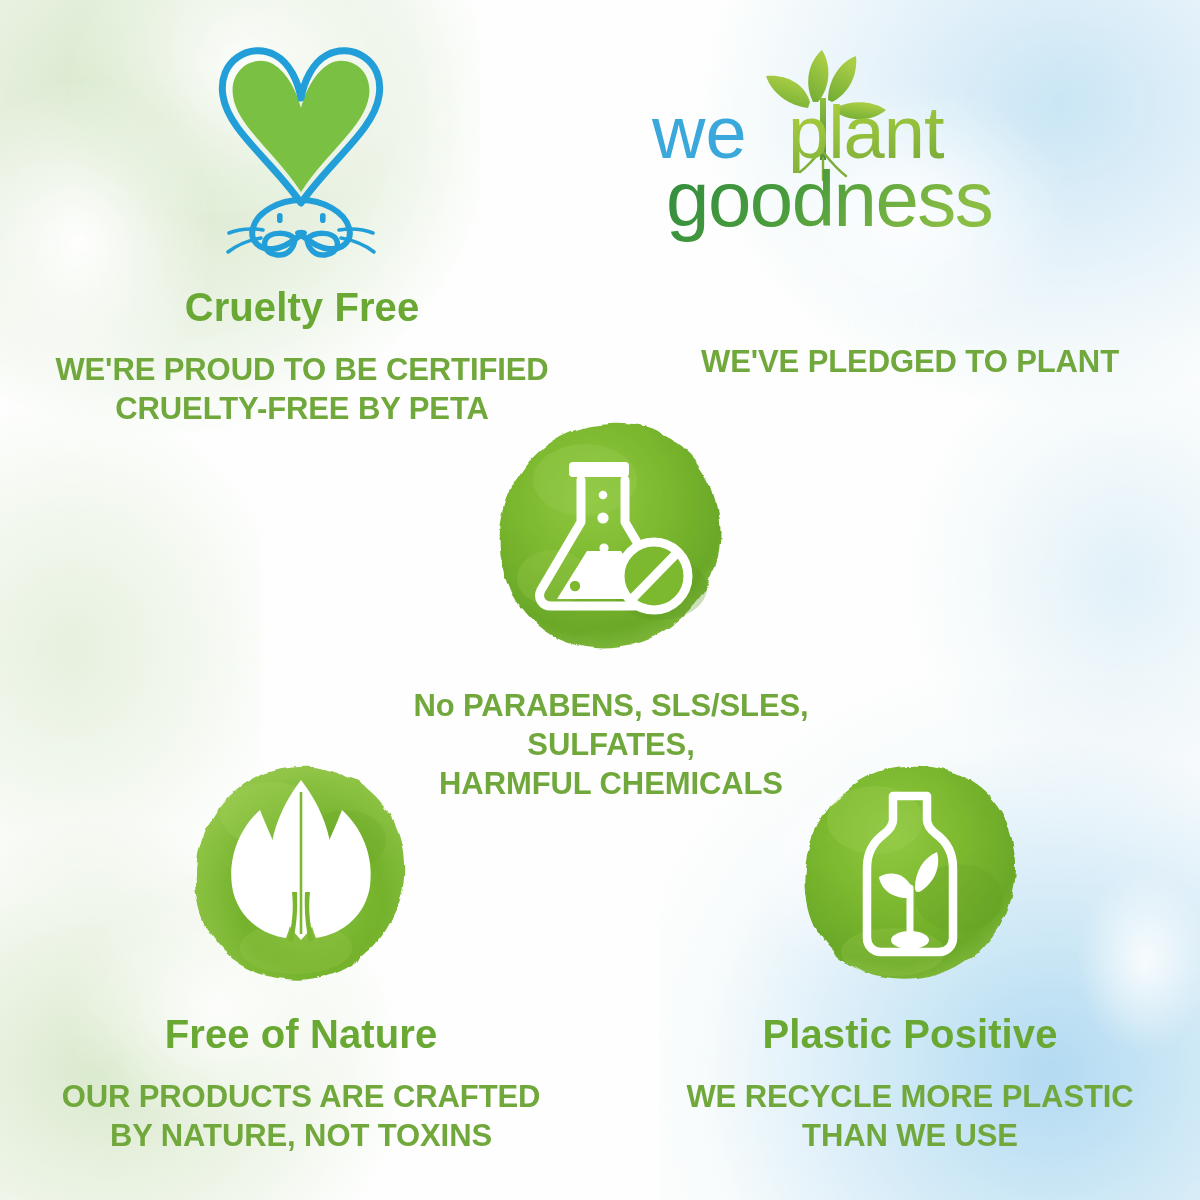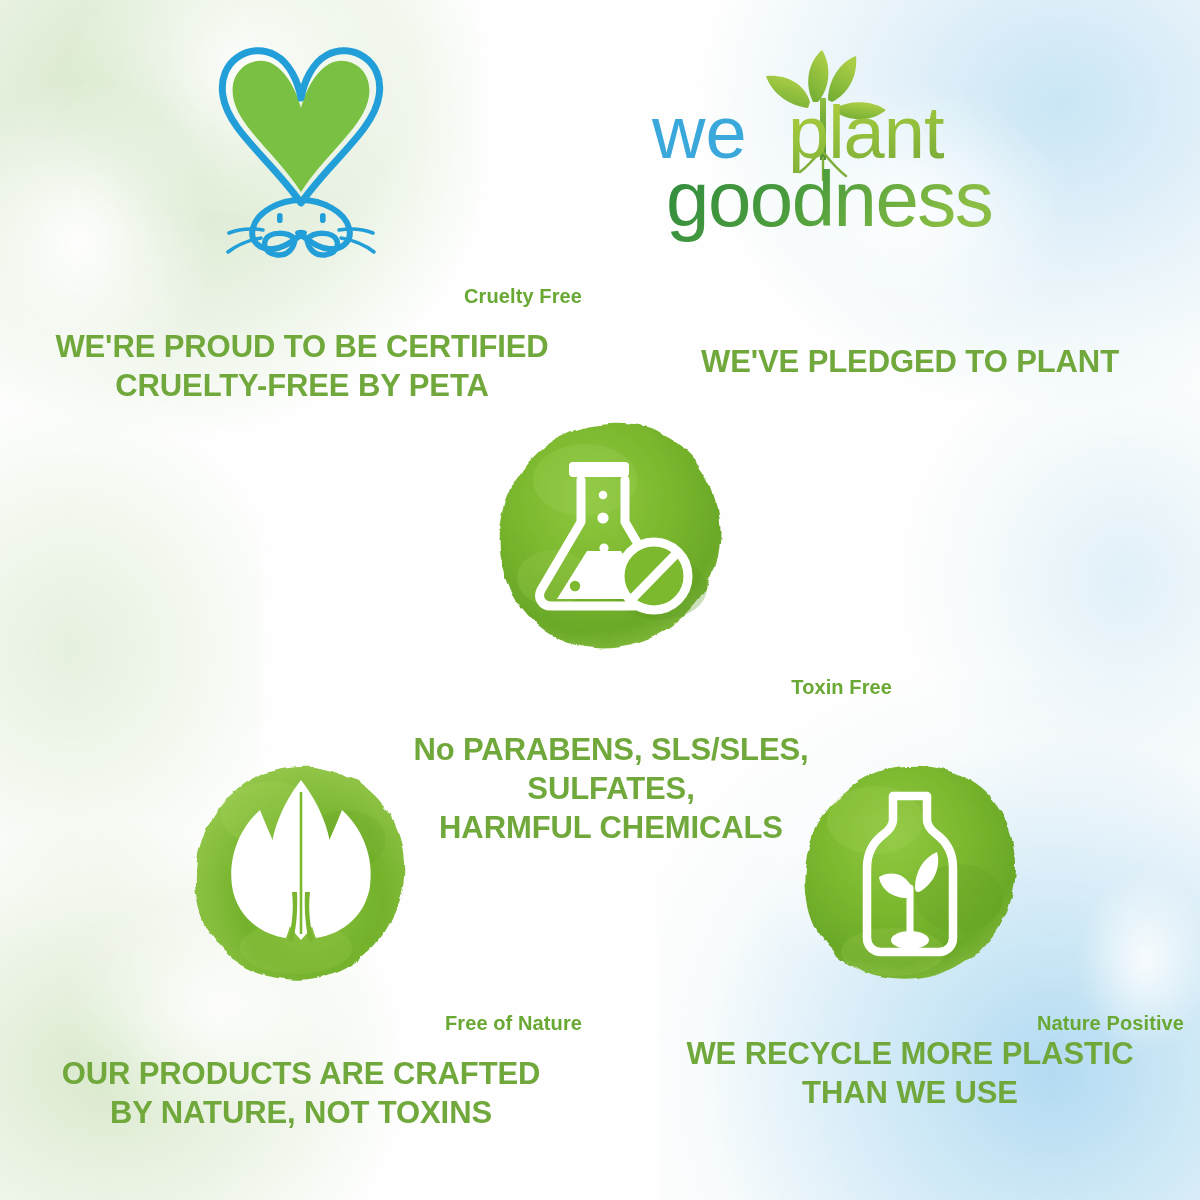--- a/index.html
+++ b/index.html
@@ -93,24 +93,24 @@
   }
   .wash-br2 {
     right: -40px; bottom: 110px;
     width: 190px; height: 260px;
     background: radial-gradient(ellipse 50% 50% at 50% 50%, rgba(255,255,255,0.85) 0%, rgba(255,255,255,0) 72%);
     filter: blur(3px);
   }
 
   
   .badge-title {
-    font-size: 20px;
+    font-size: 40px;
     font-weight: bold;
     letter-spacing: 0.1px;
-    text-align: right;
+    text-align: center;
     line-height: 1.12;
   }
   .badge-desc {
     font-size: 31px;
     font-weight: bold;
     letter-spacing: -0.1px;
     text-align: center;
     line-height: 1.26;
     text-transform: uppercase;
   }
@@ -145,21 +145,21 @@
   
   #cell-nature { left: 20px; top: 762px; width: 562px; }
   #cell-nature .blob-wrap { display: flex; justify-content: center; }
   #cell-nature .badge-title { margin-top: 26px; }
   #cell-nature .badge-desc { margin-top: 20px; }
 
   
   #cell-plastic { left: 636px; top: 762px; width: 548px; }
   #cell-plastic .blob-wrap { display: flex; justify-content: center; }
   #cell-plastic .badge-title { margin-top: 26px; }
-  #cell-plastic .badge-desc { }
+  #cell-plastic .badge-desc { margin-top: 20px; }
 
   .blob { display: block; }
   svg { display: block; overflow: visible; }
 </style>
 </head>
 <body>
 
 <div id="canvas">
 
   <div class="wash wash-tl"></div>
@@ -325,21 +325,20 @@
           <circle cx="112" cy="100" r="5.6" fill="#ffffff"></circle>
           <circle cx="113" cy="130" r="4.6" fill="#ffffff"></circle>
           <circle cx="84" cy="168" r="5.2" fill="#7db92f"></circle>
 
           <circle cx="163" cy="158" r="34" fill="#7db92f" stroke="#ffffff" stroke-width="9"></circle>
           <line x1="142" y1="180" x2="184" y2="137" stroke="#ffffff" stroke-width="9" stroke-linecap="round"></line>
         </g>
       </svg>
     </div>
 
-    <div class="badge-title" style="color:#68a833">Toxin Free</div>
     <div class="badge-desc mixed" style="color:#71a83c">
       <div>No PARABENS, SLS/SLES, SULFATES,</div>
       <div>HARMFUL CHEMICALS</div>
     </div>
   </div>
 
   <div class="cell" id="cell-nature">
 
     <div class="blob-wrap">
       <svg class="blob" width="226" height="224" viewBox="0 0 226 224">
@@ -406,20 +405,20 @@
 
           <ellipse cx="113" cy="178" rx="19" ry="9" fill="#ffffff"></ellipse>
 
           <path d="M110 136 C 96 136 84 128 82 115 C 94 108 108 112 114 124 C 116 129 114 134 110 136 Z" fill="#ffffff"></path>
 
           <path d="M118 126 C 118 110 126 96 140 90 C 144 104 138 120 124 129 C 121 131 118 130 118 126 Z" fill="#ffffff"></path>
         </g>
       </svg>
     </div>
 
-    <div class="badge-title" style="color:#68a833">Nature Positive</div>
+    <div class="badge-title" style="color:#68a833">Plastic Positive</div>
     <div class="badge-desc" style="color:#71a83c">
       <div>WE RECYCLE MORE PLASTIC</div>
       <div>THAN WE USE</div>
     </div>
   </div>
 
 </div>
 
 </body></html>

